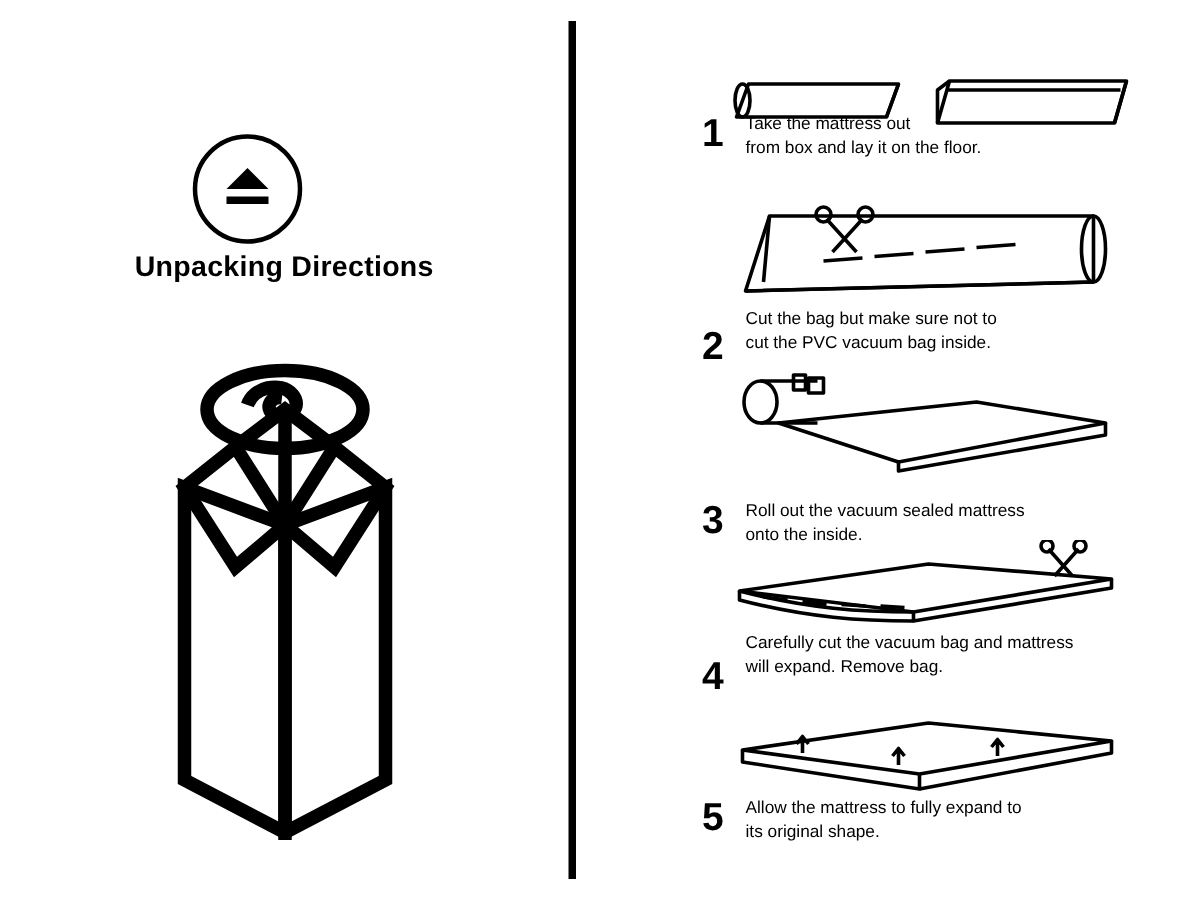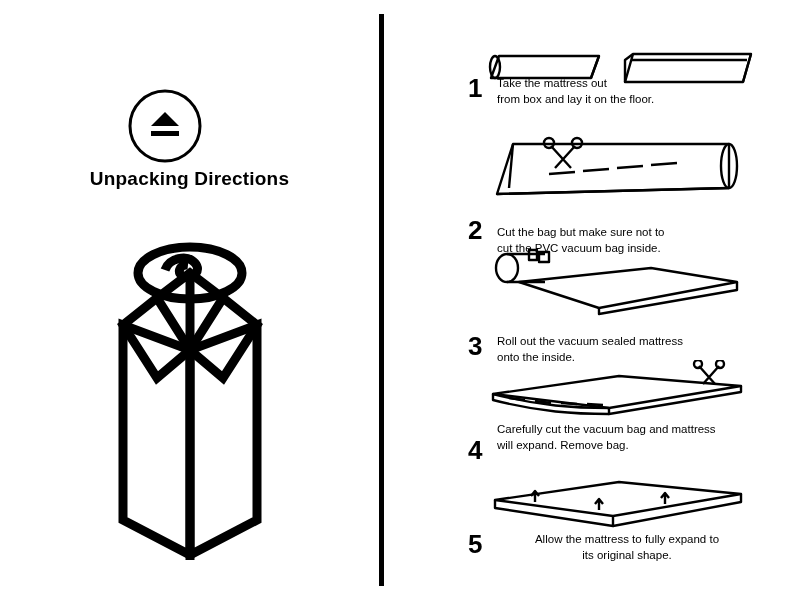--- a/index.html
+++ b/index.html
@@ -180,21 +180,21 @@
 
             <path d="M70 44 L96 42 M104 41 L130 39 M138 38 L164 36 M172 35 L198 33" stroke-dasharray="0"></path>
 
             <path d="M72 16 L92 38 M96 16 L76 38"></path>
             <circle cx="70" cy="13" r="5"></circle>
             <circle cx="98" cy="13" r="5"></circle>
           </g>
         </svg>
       </div>
       <div class="step-num" style="top:87px;">2</div>
-      <div class="step-text" style="top:95px;">Cut the bag but make sure not to
+      <div class="step-text" style="top:76px;">Cut the bag but make sure not to
 cut the PVC vacuum bag inside.</div>
     </div>
 
     <div class="step" style="top:246px;">
       <div class="step-art">
         <svg viewBox="0 0 290 72" width="290" height="72">
           <g fill="none" stroke="#000" stroke-width="2.4" stroke-linejoin="round">
 
             <ellipse cx="28" cy="22" rx="11" ry="14"></ellipse>
             <path d="M28 8 L66 8 M28 36 L66 36"></path>
@@ -242,18 +242,18 @@
             <path d="M16 30 L16 38 L134 56 L134 46"></path>
             <path d="M262 24 L262 32 L134 56"></path>
 
             <path d="M56 32 L56 22 M52 26 L56 21 L60 26"></path>
             <path d="M120 40 L120 30 M116 34 L120 29 L124 34"></path>
             <path d="M186 34 L186 24 M182 28 L186 23 L190 28"></path>
           </g>
         </svg>
       </div>
       <div class="step-num" style="top:61px;">5</div>
-      <div class="step-text" style="top:62px;text-align:center;">Allow the mattress to fully expand to
+      <div class="step-text" style="top:62px;">Allow the mattress to fully expand to
 its original shape.</div>
     </div>
 
   </div>
 </div>
 
 </body></html>

